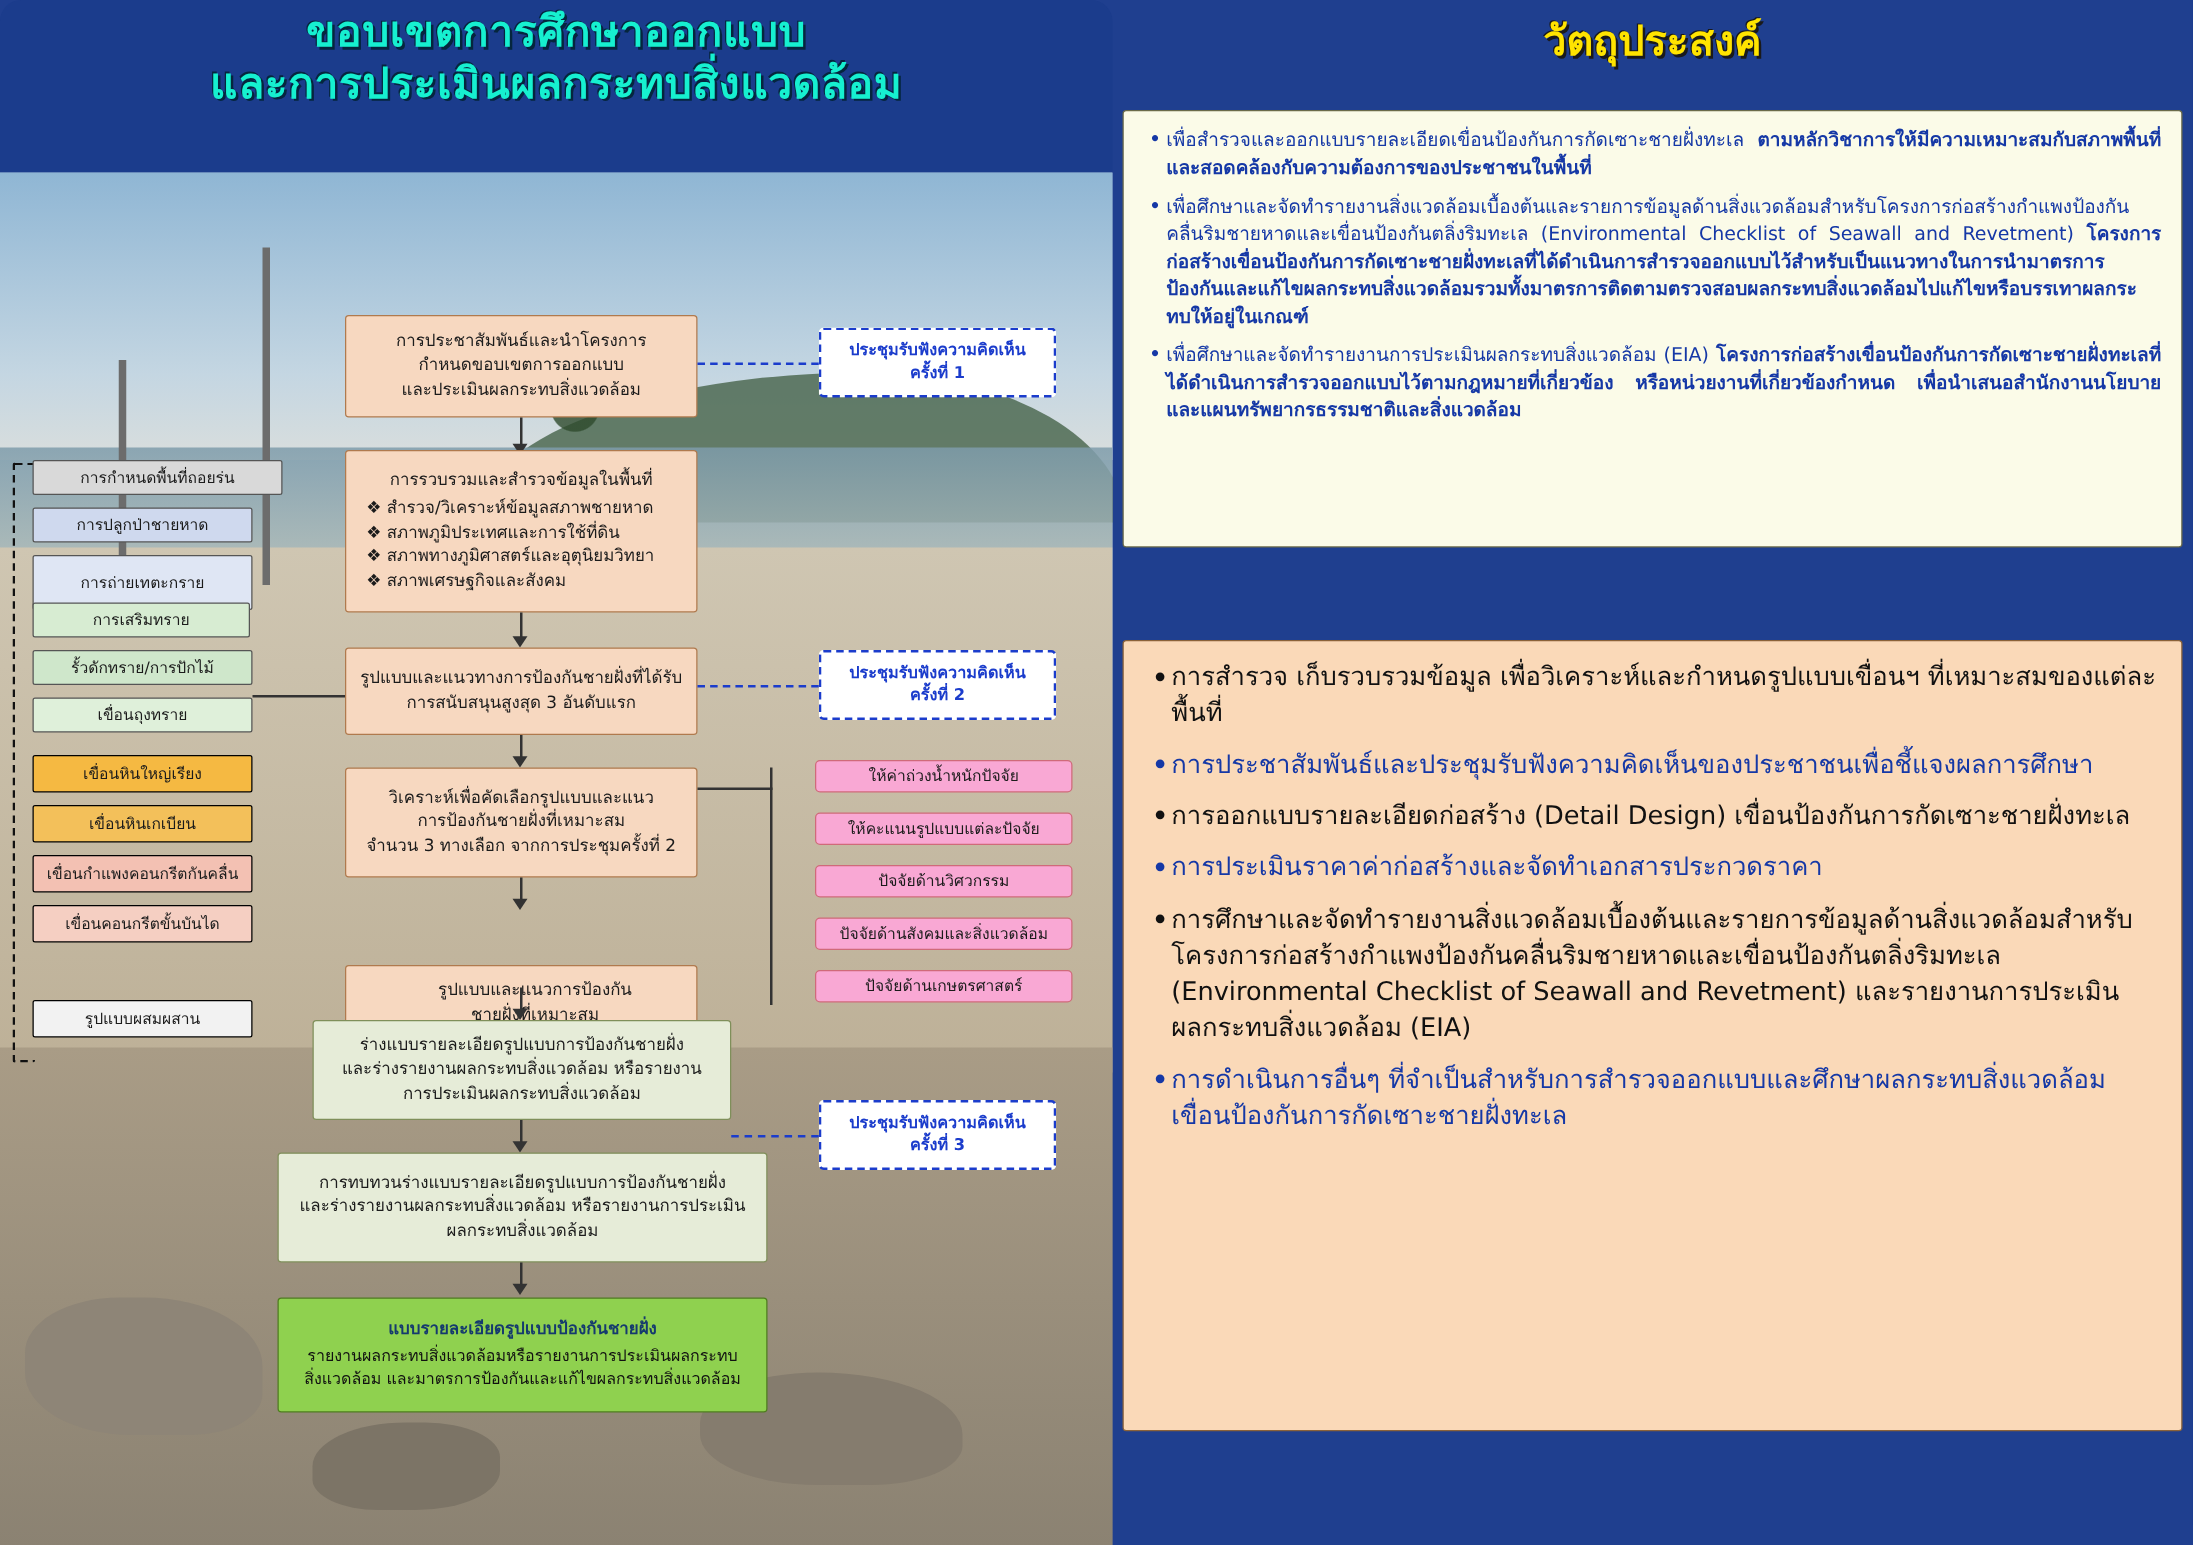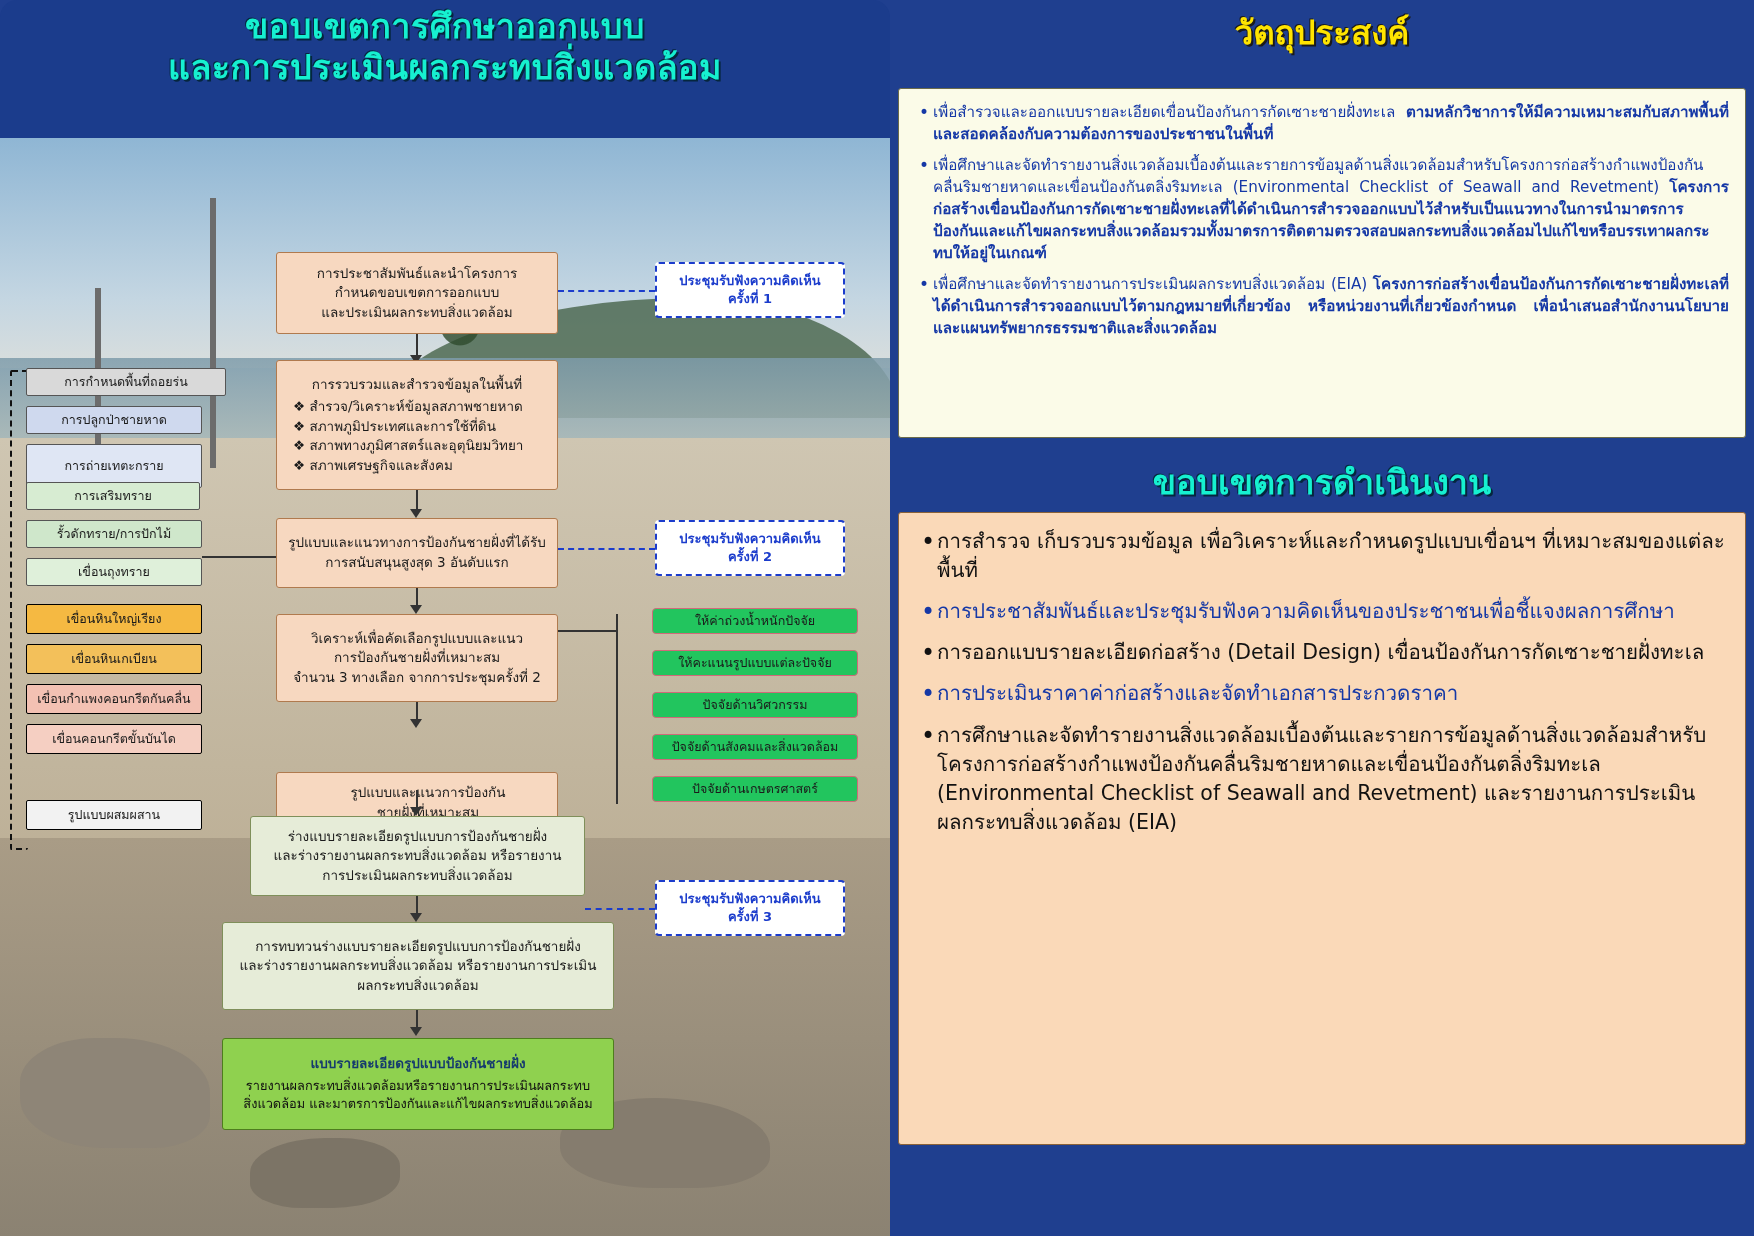--- a/index.html
+++ b/index.html
@@ -68,21 +68,21 @@
   .node.left  { text-align:left; }
 
   .dashbox {
     position:absolute; border:2.5px dashed #1b3ccc; border-radius:4px;
     background:#ffffff; color:#1b3ccc; font-size:13px; font-weight:bold;
     text-align:center; display:flex; flex-direction:column; justify-content:center;
     padding:6px 4px; line-height:1.4;
   }
   .pillbox {
     position:absolute; border:1.5px solid #d06a7a; border-radius:4px;
-    background:#22c55e; color:#1b1b1b; font-size:12.5px;
+    background:#f9a8d4; color:#1b1b1b; font-size:12.5px;
     text-align:center; display:flex; align-items:center; justify-content:center;
     padding:3px 6px;
   }
   .measure {
     position:absolute; border:1.2px solid #555; border-radius:2px;
     font-size:12.5px; color:#1b1b1b; text-align:center;
     display:flex; align-items:center; justify-content:center;
     padding:2px 4px;
   }
   .m-grey   { background:#d9d9d9; }
@@ -287,24 +287,24 @@
   <div id="obj-title">วัตถุประสงค์</div>
 
   <div id="obj-box">
     <ul>
       <li>เพื่อสำรวจและออกแบบรายละเอียดเขื่อนป้องกันการกัดเซาะชายฝั่งทะเล <b>ตามหลักวิชาการให้มีความเหมาะสมกับสภาพพื้นที่และสอดคล้องกับความต้องการของประชาชนในพื้นที่</b></li>
       <li>เพื่อศึกษาและจัดทำรายงานสิ่งแวดล้อมเบื้องต้นและรายการข้อมูลด้านสิ่งแวดล้อมสำหรับโครงการก่อสร้างกำแพงป้องกันคลื่นริมชายหาดและเขื่อนป้องกันตลิ่งริมทะเล (Environmental Checklist of Seawall and Revetment) <b>โครงการก่อสร้างเขื่อนป้องกันการกัดเซาะชายฝั่งทะเลที่ได้ดำเนินการสำรวจออกแบบไว้สำหรับเป็นแนวทางในการนำมาตรการป้องกันและแก้ไขผลกระทบสิ่งแวดล้อมรวมทั้งมาตรการติดตามตรวจสอบผลกระทบสิ่งแวดล้อมไปแก้ไขหรือบรรเทาผลกระทบให้อยู่ในเกณฑ์</b></li>
       <li>เพื่อศึกษาและจัดทำรายงานการประเมินผลกระทบสิ่งแวดล้อม (EIA) <b>โครงการก่อสร้างเขื่อนป้องกันการกัดเซาะชายฝั่งทะเลที่ได้ดำเนินการสำรวจออกแบบไว้ตามกฎหมายที่เกี่ยวข้อง หรือหน่วยงานที่เกี่ยวข้องกำหนด เพื่อนำเสนอสำนักงานนโยบายและแผนทรัพยากรธรรมชาติและสิ่งแวดล้อม</b></li>
     </ul>
   </div>
 
-  <div id="scope-title">ขอบเขตการดำเนินงาน</div>
 
   <div id="scope-box">
     <ul>
       <li>การสำรวจ เก็บรวบรวมข้อมูล เพื่อวิเคราะห์และกำหนดรูปแบบเขื่อนฯ ที่เหมาะสมของแต่ละพื้นที่</li>
       <li class="blue">การประชาสัมพันธ์และประชุมรับฟังความคิดเห็นของประชาชนเพื่อชี้แจงผลการศึกษา</li>
       <li>การออกแบบรายละเอียดก่อสร้าง (Detail Design) เขื่อนป้องกันการกัดเซาะชายฝั่งทะเล</li>
       <li class="blue">การประเมินราคาค่าก่อสร้างและจัดทำเอกสารประกวดราคา</li>
       <li>การศึกษาและจัดทำรายงานสิ่งแวดล้อมเบื้องต้นและรายการข้อมูลด้านสิ่งแวดล้อมสำหรับโครงการก่อสร้างกำแพงป้องกันคลื่นริมชายหาดและเขื่อนป้องกันตลิ่งริมทะเล (Environmental Checklist of Seawall and Revetment) และรายงานการประเมินผลกระทบสิ่งแวดล้อม (EIA)</li>
+      <li class="blue">การดำเนินการอื่นๆ ที่จำเป็นสำหรับการสำรวจออกแบบและศึกษาผลกระทบสิ่งแวดล้อมเขื่อนป้องกันการกัดเซาะชายฝั่งทะเล</li>
     </ul>
   </div>
 </div>
 
 </body></html>

